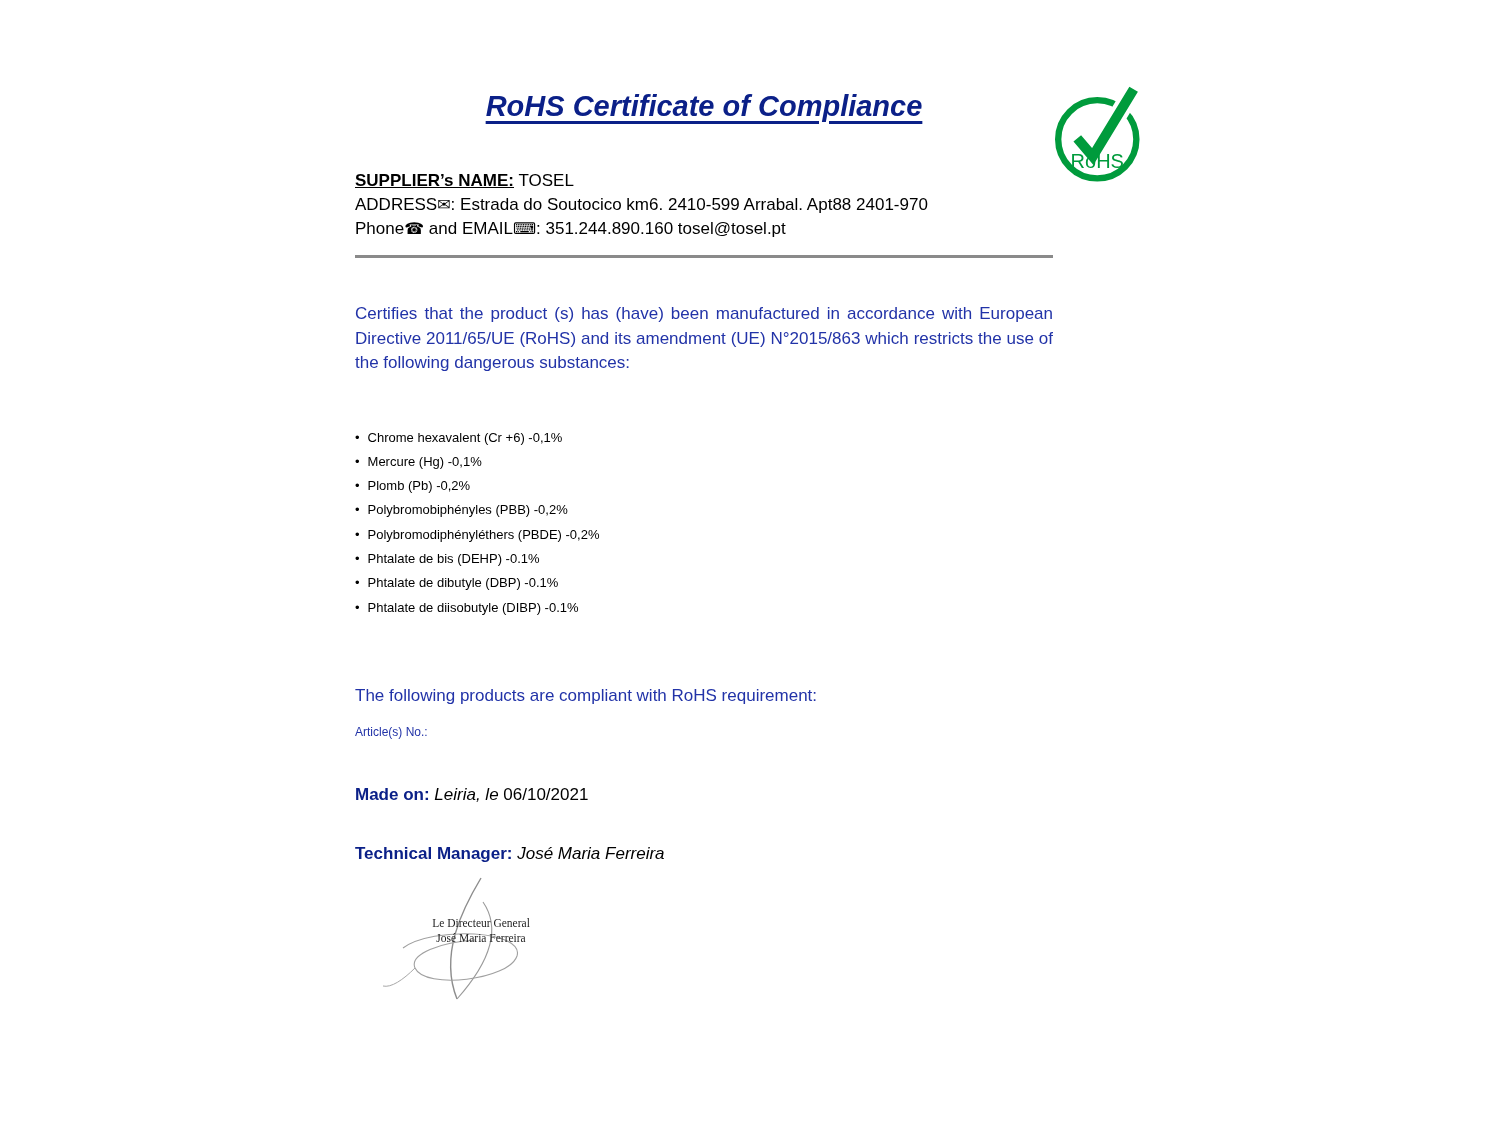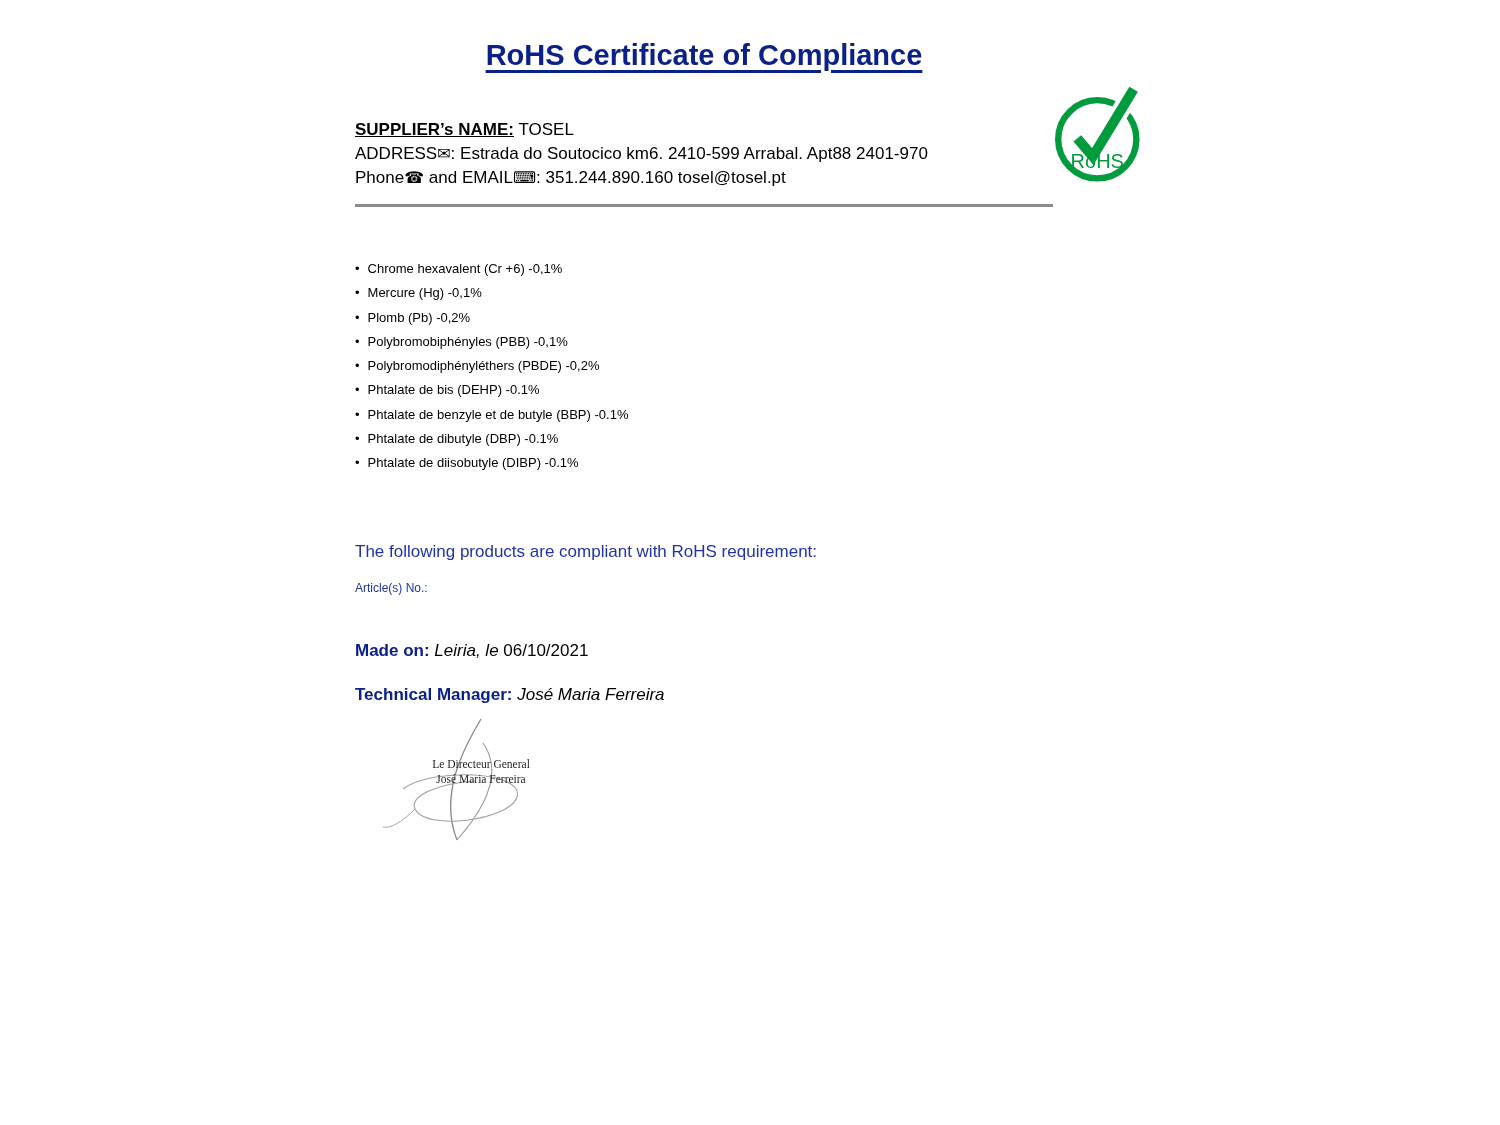--- a/index.html
+++ b/index.html
@@ -6,28 +6,29 @@
   html,body { background:#ffffff; }
   body {
     width:1500px; height:1125px;
     font-family:"Liberation Sans", sans-serif;
     color:#000;
   }
   .page { position:relative; width:1500px; height:1125px; overflow:hidden; background:#fff; }
   .content { position:absolute; left:355px; top:0; width:698px; }
 
   .doc-title {
-    margin-top:39px;
+    margin-top:90px;
     text-align:center;
     font-size:29px;
     font-weight:bold;
     color:#0b2088;
     text-decoration:underline;
     text-decoration-thickness:3px;
     text-underline-offset:5px;
+    font-style:italic;
   }
 
   .supplier-block { margin-top:46px; font-size:17px; line-height:24px; color:#000; }
   .supplier-name-label { font-weight:bold; text-decoration:underline; }
   .icon-glyph { font-size:16px; }
 
   .rule {
     margin-top:14px;
     border:none;
     border-top:3px solid #8a8a8a;
@@ -47,21 +48,21 @@
     font-size:13px;
     line-height:24.3px;
     color:#000;
   }
   .substances li::before { content:"•"; margin-right:8px; }
 
   .statement { margin-top:66px; color:#2233a8; font-size:17px; }
   .articles  { margin-top:19px; color:#2233a8; font-size:12px; }
 
   .made-on { margin-top:46px; font-size:17px; }
-  .tech-manager { margin-top:24px; font-size:17px; }
+  .tech-manager { margin-top:39px; font-size:17px; }
   .blue-label { color:#0b2088; font-weight:bold;text-align:right; }
   .italic-val { font-style:italic; }
 
   .signature-block { position:relative; margin-top:12px; margin-left:8px; width:210px; height:125px; }
   .signature-svg { position:absolute; left:0; top:0; width:210px; height:125px; }
   .signature-text {
     position:absolute; left:38px; top:40px; width:160px;
     font-family:"Liberation Serif", serif;
     font-size:11.5px; line-height:15px; color:#1d1d1d;
     text-align:center;
@@ -92,29 +93,29 @@
       <div>
         <span>ADDRESS</span><span class="icon-glyph">✉</span><span>: Estrada do Soutocico km6. 2410-599 Arrabal. Apt88 2401-970</span>
       </div>
       <div>
         <span>Phone</span><span class="icon-glyph">☎</span><span> and EMAIL</span><span class="icon-glyph">⌨</span><span>: 351.244.890.160 tosel@tosel.pt</span>
       </div>
     </div>
 
     <hr class="rule">
 
+    <p class="cert-paragraph">Certifies that the product (s) has (have) been manufactured in accordance with European Directive 2011/65/UE (RoHS) and its amendment (UE) N°2015/863 which restricts the use of the following dangerous substances:</p>
 
     <ul class="substances">
       <li>Chrome hexavalent (Cr +6) -0,1%</li>
       <li>Mercure (Hg) -0,1%</li>
       <li>Plomb (Pb) -0,2%</li>
-      <li>Polybromobiphényles (PBB) -0,1%</li>
+      <li>Polybromobiphényles (PBB) -0,2%</li>
       <li>Polybromodiphényléthers (PBDE) -0,2%</li>
       <li>Phtalate de bis (DEHP) -0.1%</li>
-      <li>Phtalate de benzyle et de butyle (BBP) -0.1%</li>
       <li>Phtalate de dibutyle (DBP) -0.1%</li>
       <li>Phtalate de diisobutyle (DIBP) -0.1%</li>
     </ul>
 
     <div class="statement">The following products are compliant with RoHS requirement:</div>
     <div class="articles">Article(s) No.:</div>
 
     <div class="made-on">
       <span class="blue-label">Made on:</span><span class="italic-val"> Leiria, le </span><span>06/10/2021</span>
     </div>

